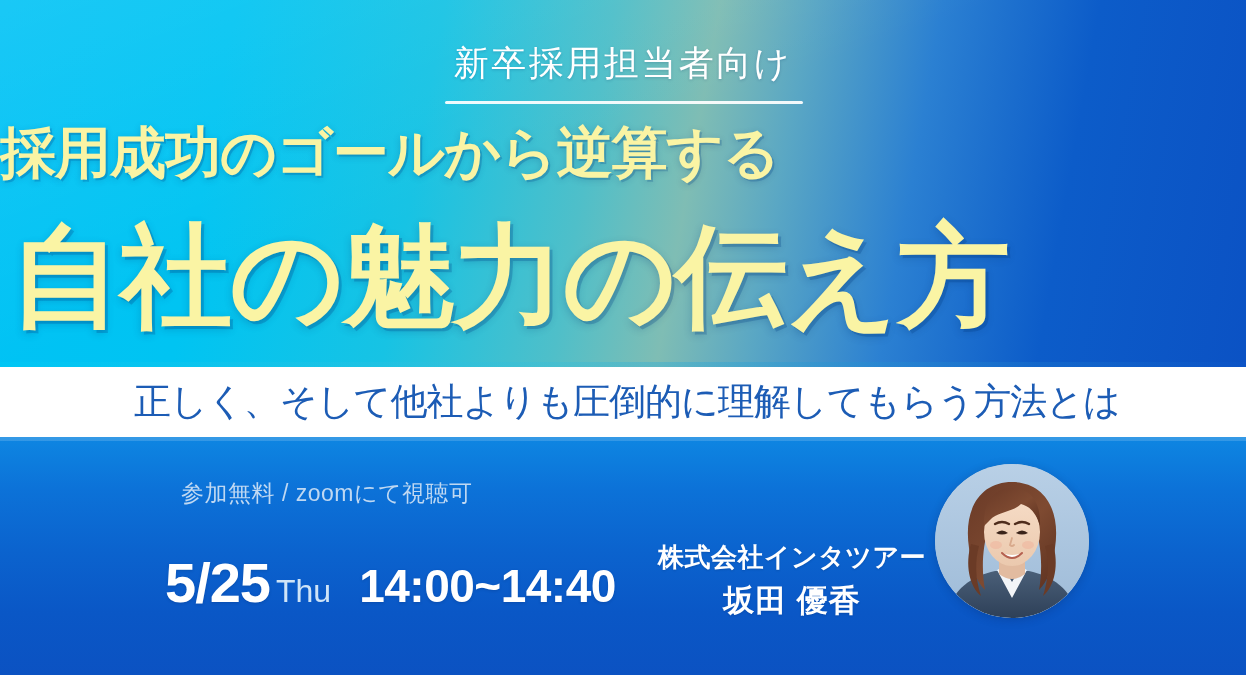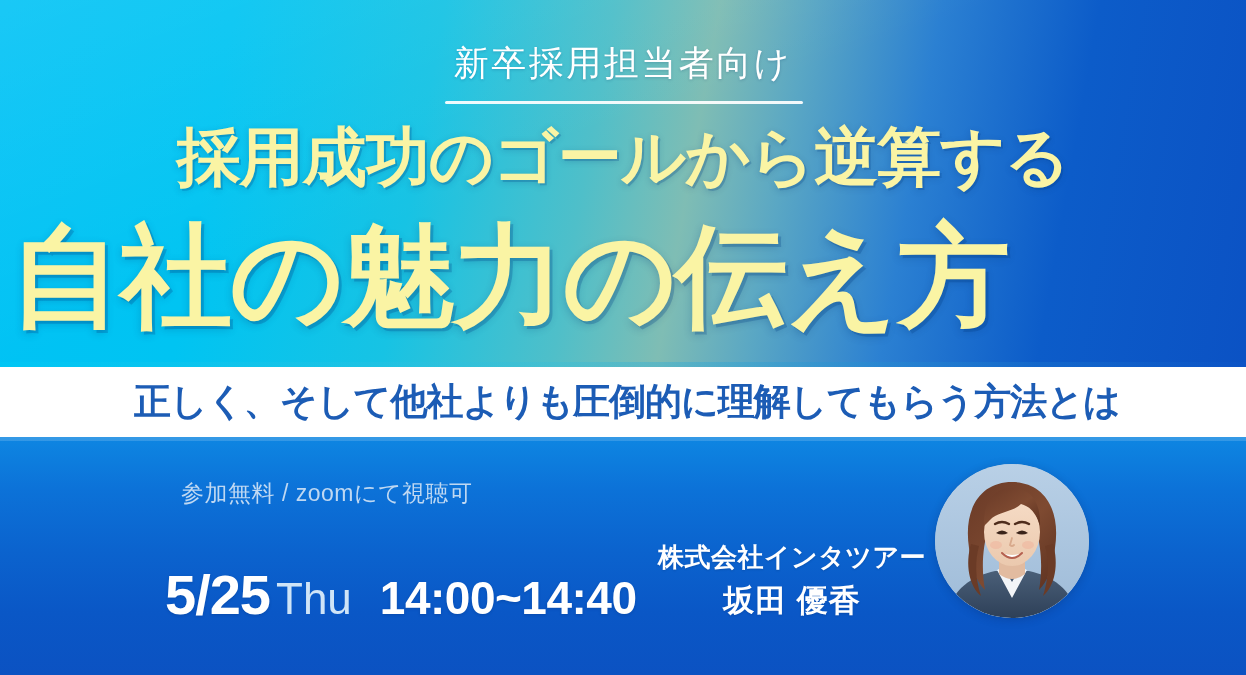--- a/index.html
+++ b/index.html
@@ -75,23 +75,23 @@
     height: 3px;
     background: rgba(255,255,255,0.92);
     border-radius: 2px;
   }
 
   .hero-title-1 {
     position: absolute;
     left: 0;
     top: 125px;
     width: 1246px;
-    text-align: center;
+    text-align: left;
     color: #FAF4A4;
-    font-size: 64px;
+    font-size: 56px;
     font-weight: bold;
     letter-spacing: -1px;
     line-height: 1.0;
     text-shadow:
       2px 2px 0 rgba(0,60,130,0.22),
       0 2px 7px rgba(0,50,110,0.22);
   }
 
   .hero-title-2 {
     position: absolute;
@@ -117,21 +117,21 @@
     width: 1246px;
     height: 70px;
     background: #ffffff;
     display: flex;
     align-items: center;
     justify-content: center;
   }
   .subtitle-text {
     color: #1C5CB5;
     font-size: 37px;
-    font-weight: bold;
+    font-weight: normal;
     letter-spacing: -1px;
     white-space: nowrap;
     margin-left: 8px;
   }
 
   
   .info-band {
     position: absolute;
     left: 0;
     top: 437px;
@@ -183,26 +183,25 @@
     display: flex;
     align-items: baseline;
     white-space: nowrap;
   }
   .dt-date {
     color: #ffffff;
     font-size: 56px;
     font-weight: bold;
     letter-spacing: -1px;
     text-shadow: 0 1px 3px rgba(0,30,80,0.22);
-    margin-top: 12px;
   }
   .dt-day {
     margin-left: 6px;
     color: #CFE4F7;
-    font-size: 44px;
+    font-size: 32px;
     font-weight: normal;
     letter-spacing: 0px;
   }
   .dt-time {
     margin-left: 28px;
     color: #ffffff;
     font-size: 46px;
     font-weight: bold;
     letter-spacing: -0.5px;
     text-shadow: 0 1px 3px rgba(0,30,80,0.22);

